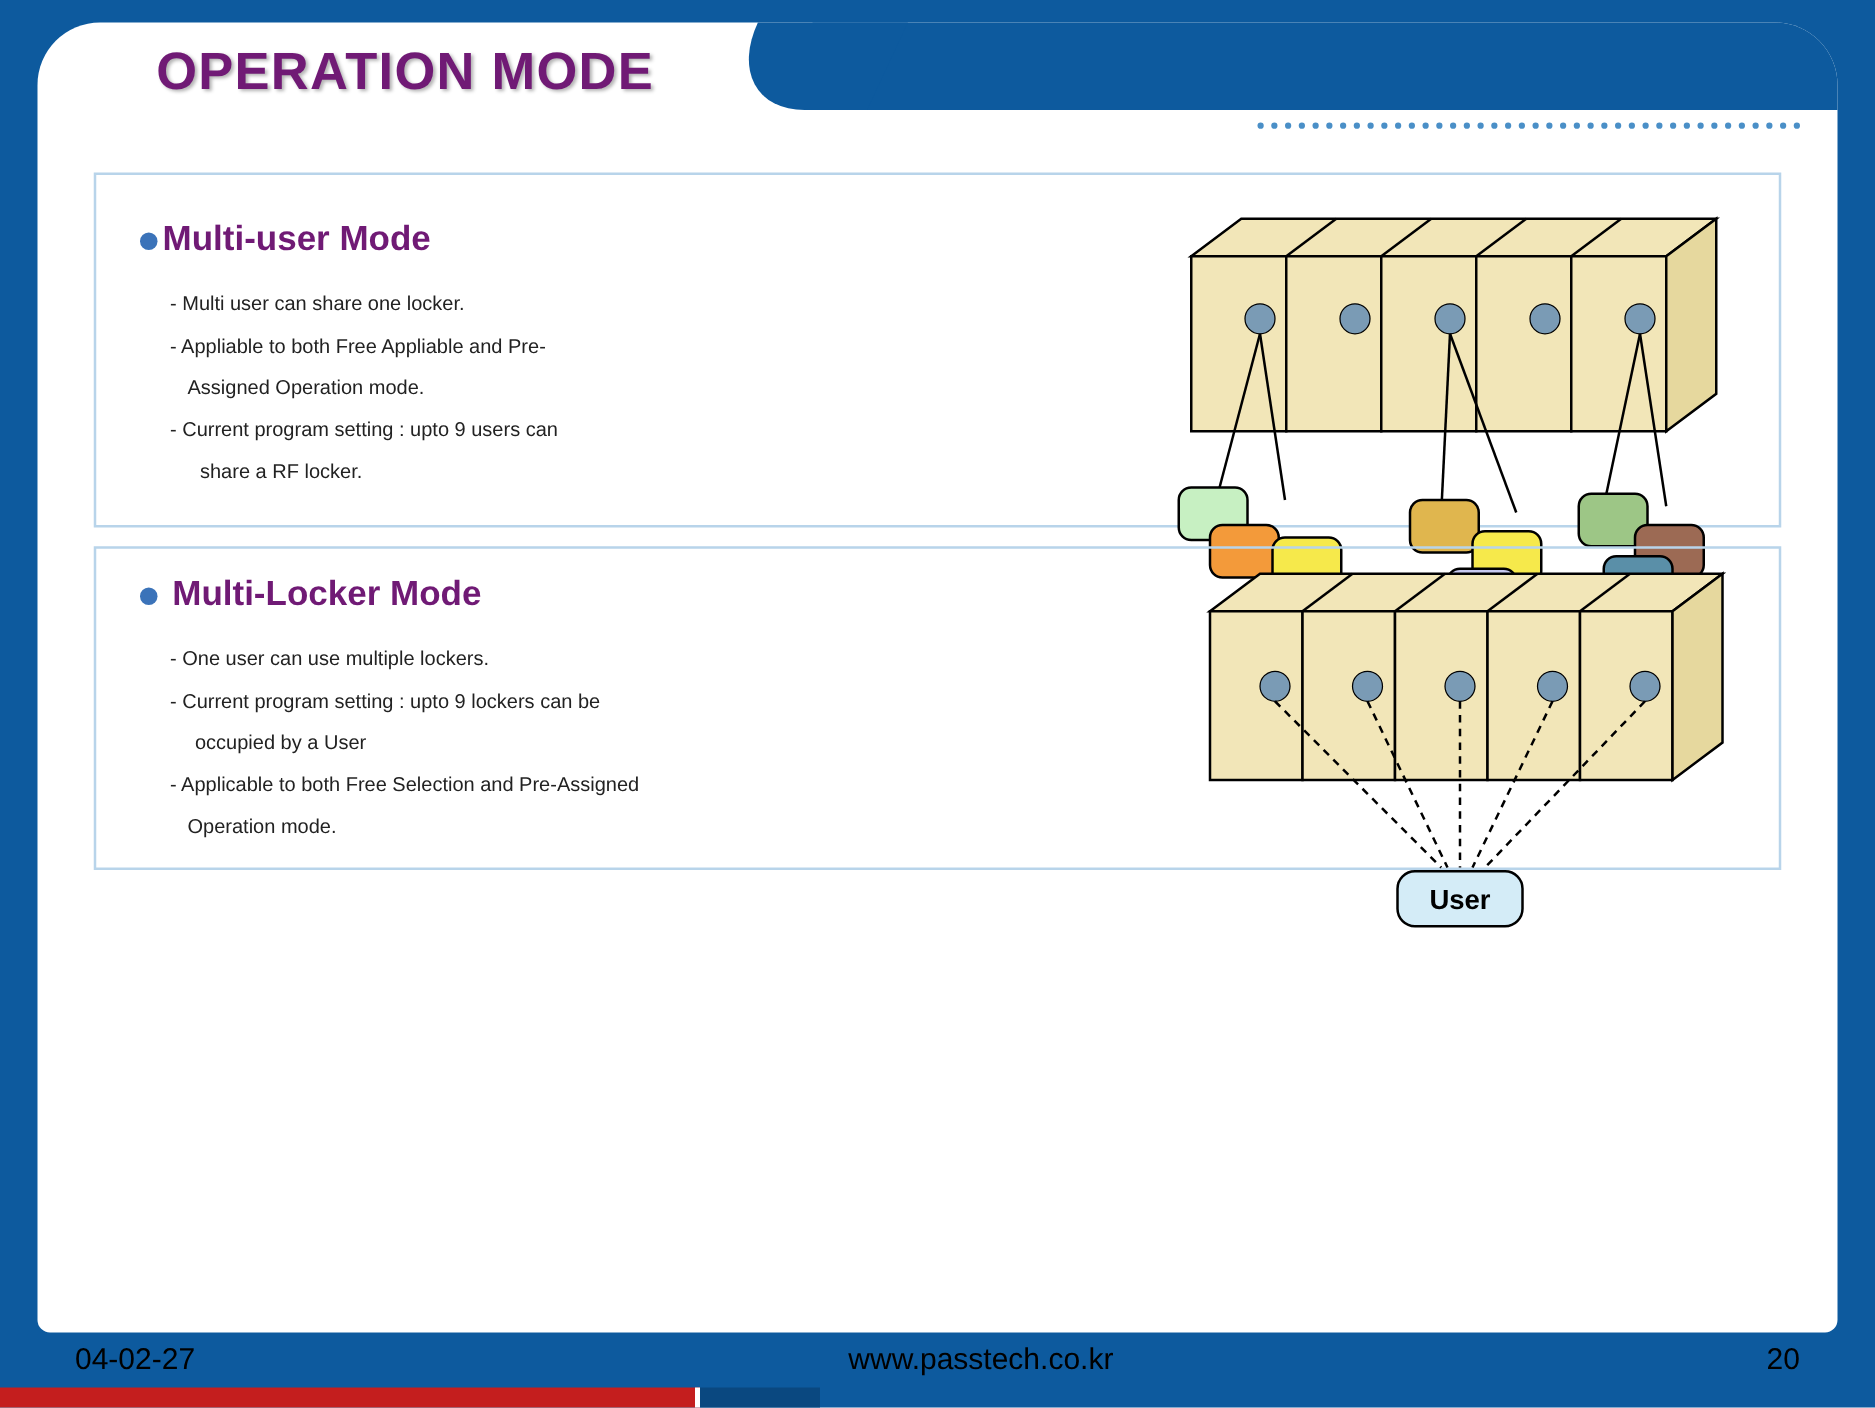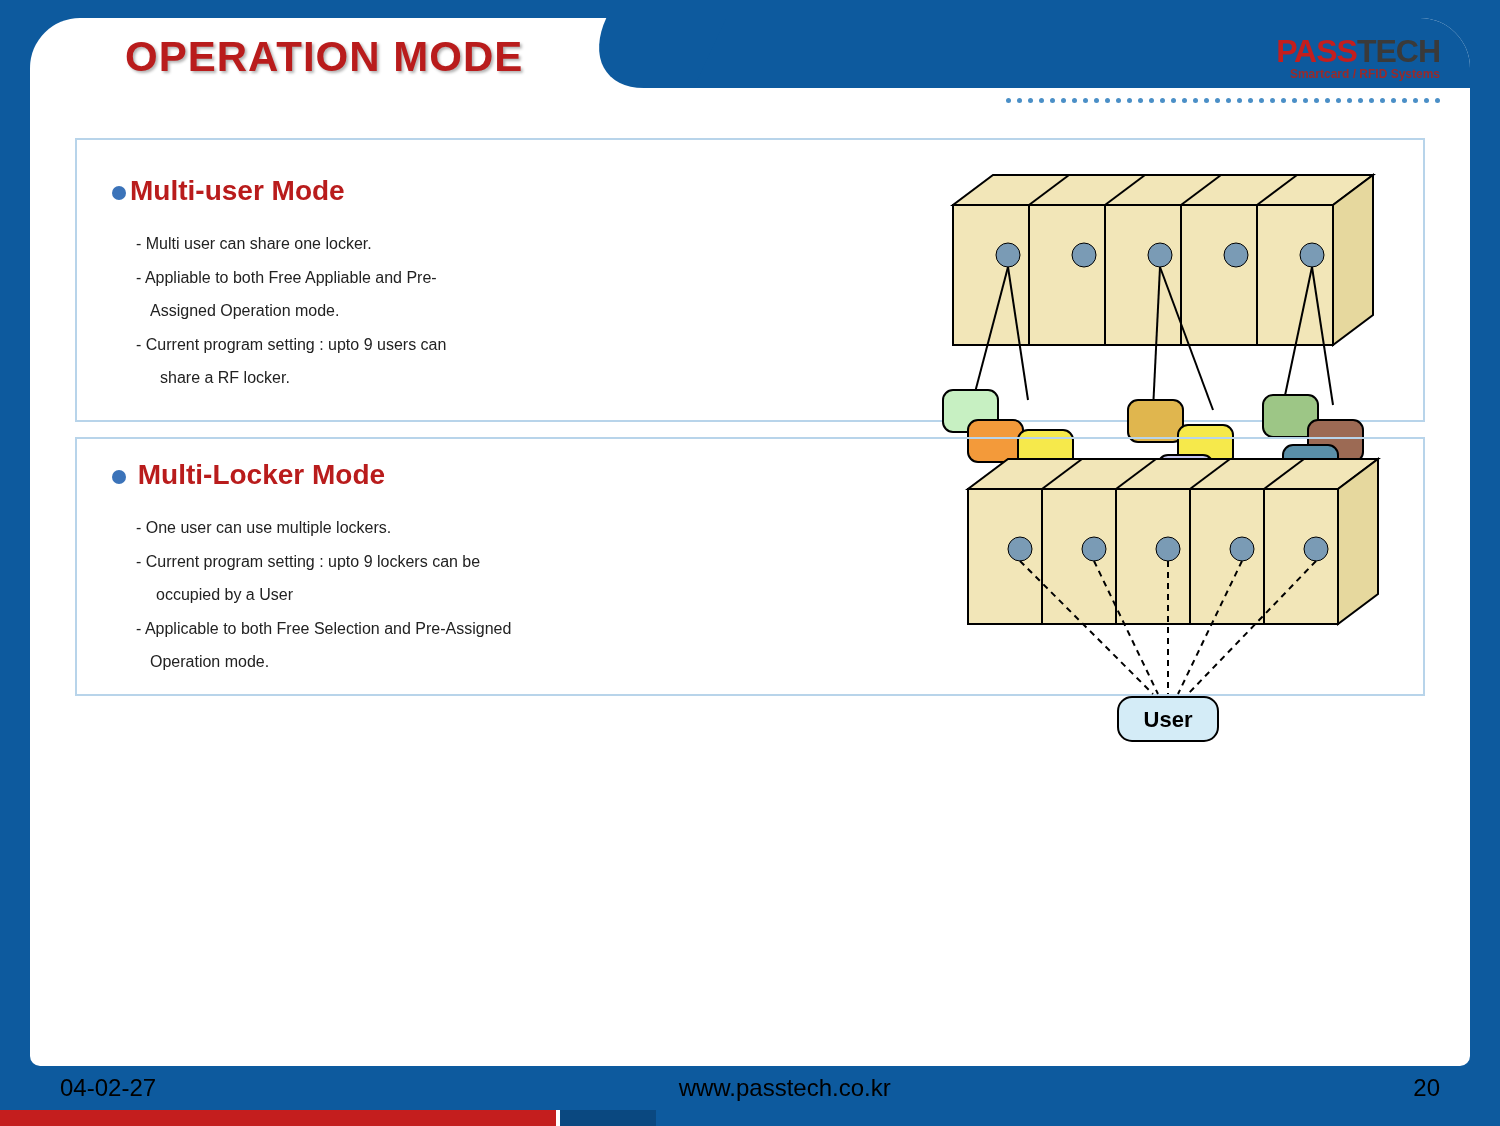--- a/index.html
+++ b/index.html
@@ -23,21 +23,21 @@
   .header {
     position: relative;
     height: 90px;
   }
   .title {
     position: absolute;
     left: 95px;
     top: 15px;
     font-size: 42px;
     font-weight: 900;
-    color: #b91c1c;
+    color: #701a75;
     text-shadow: 2px 2px 3px rgba(0,0,0,0.3);
     letter-spacing: 1px;
   }
   .header-curve {
     position: absolute;
     right: 0;
     top: 0;
     width: 820px;
     height: 70px;
     background: #0d5a9e;
@@ -84,21 +84,21 @@
     padding: 35px 25px 25px 35px;
     position: relative;
   }
   .content-box.second {
     margin-top: 4px;
     padding: 20px 25px 15px 35px;
   }
   .section-title {
     font-size: 28px;
     font-weight: bold;
-    color: #b91c1c;
+    color: #701a75;
     margin-bottom: 20px;
   }
   .bullet {
     display: inline-block;
     width: 14px;
     height: 14px;
     background: #3b73b9;
     border-radius: 50%;
     margin-right: 4px;
     vertical-align: middle;
@@ -151,26 +151,20 @@
   }
 </style>
 </head>
 <body>
 
 <div class="slide">
 
   <div class="header">
     <div class="header-curve"></div>
     <div class="title">OPERATION MODE</div>
-    <div class="logo">
-      <div class="logo-main">
-        <span class="logo-p">PASS</span><span class="logo-rest">TECH</span>
-      </div>
-      <div class="logo-sub">Smartcard / RFID Systems</div>
-    </div>
     <div class="dot-row">
       <span></span>
         <span></span>
         <span></span>
         <span></span>
         <span></span>
         <span></span>
         <span></span>
         <span></span>
         <span></span>

